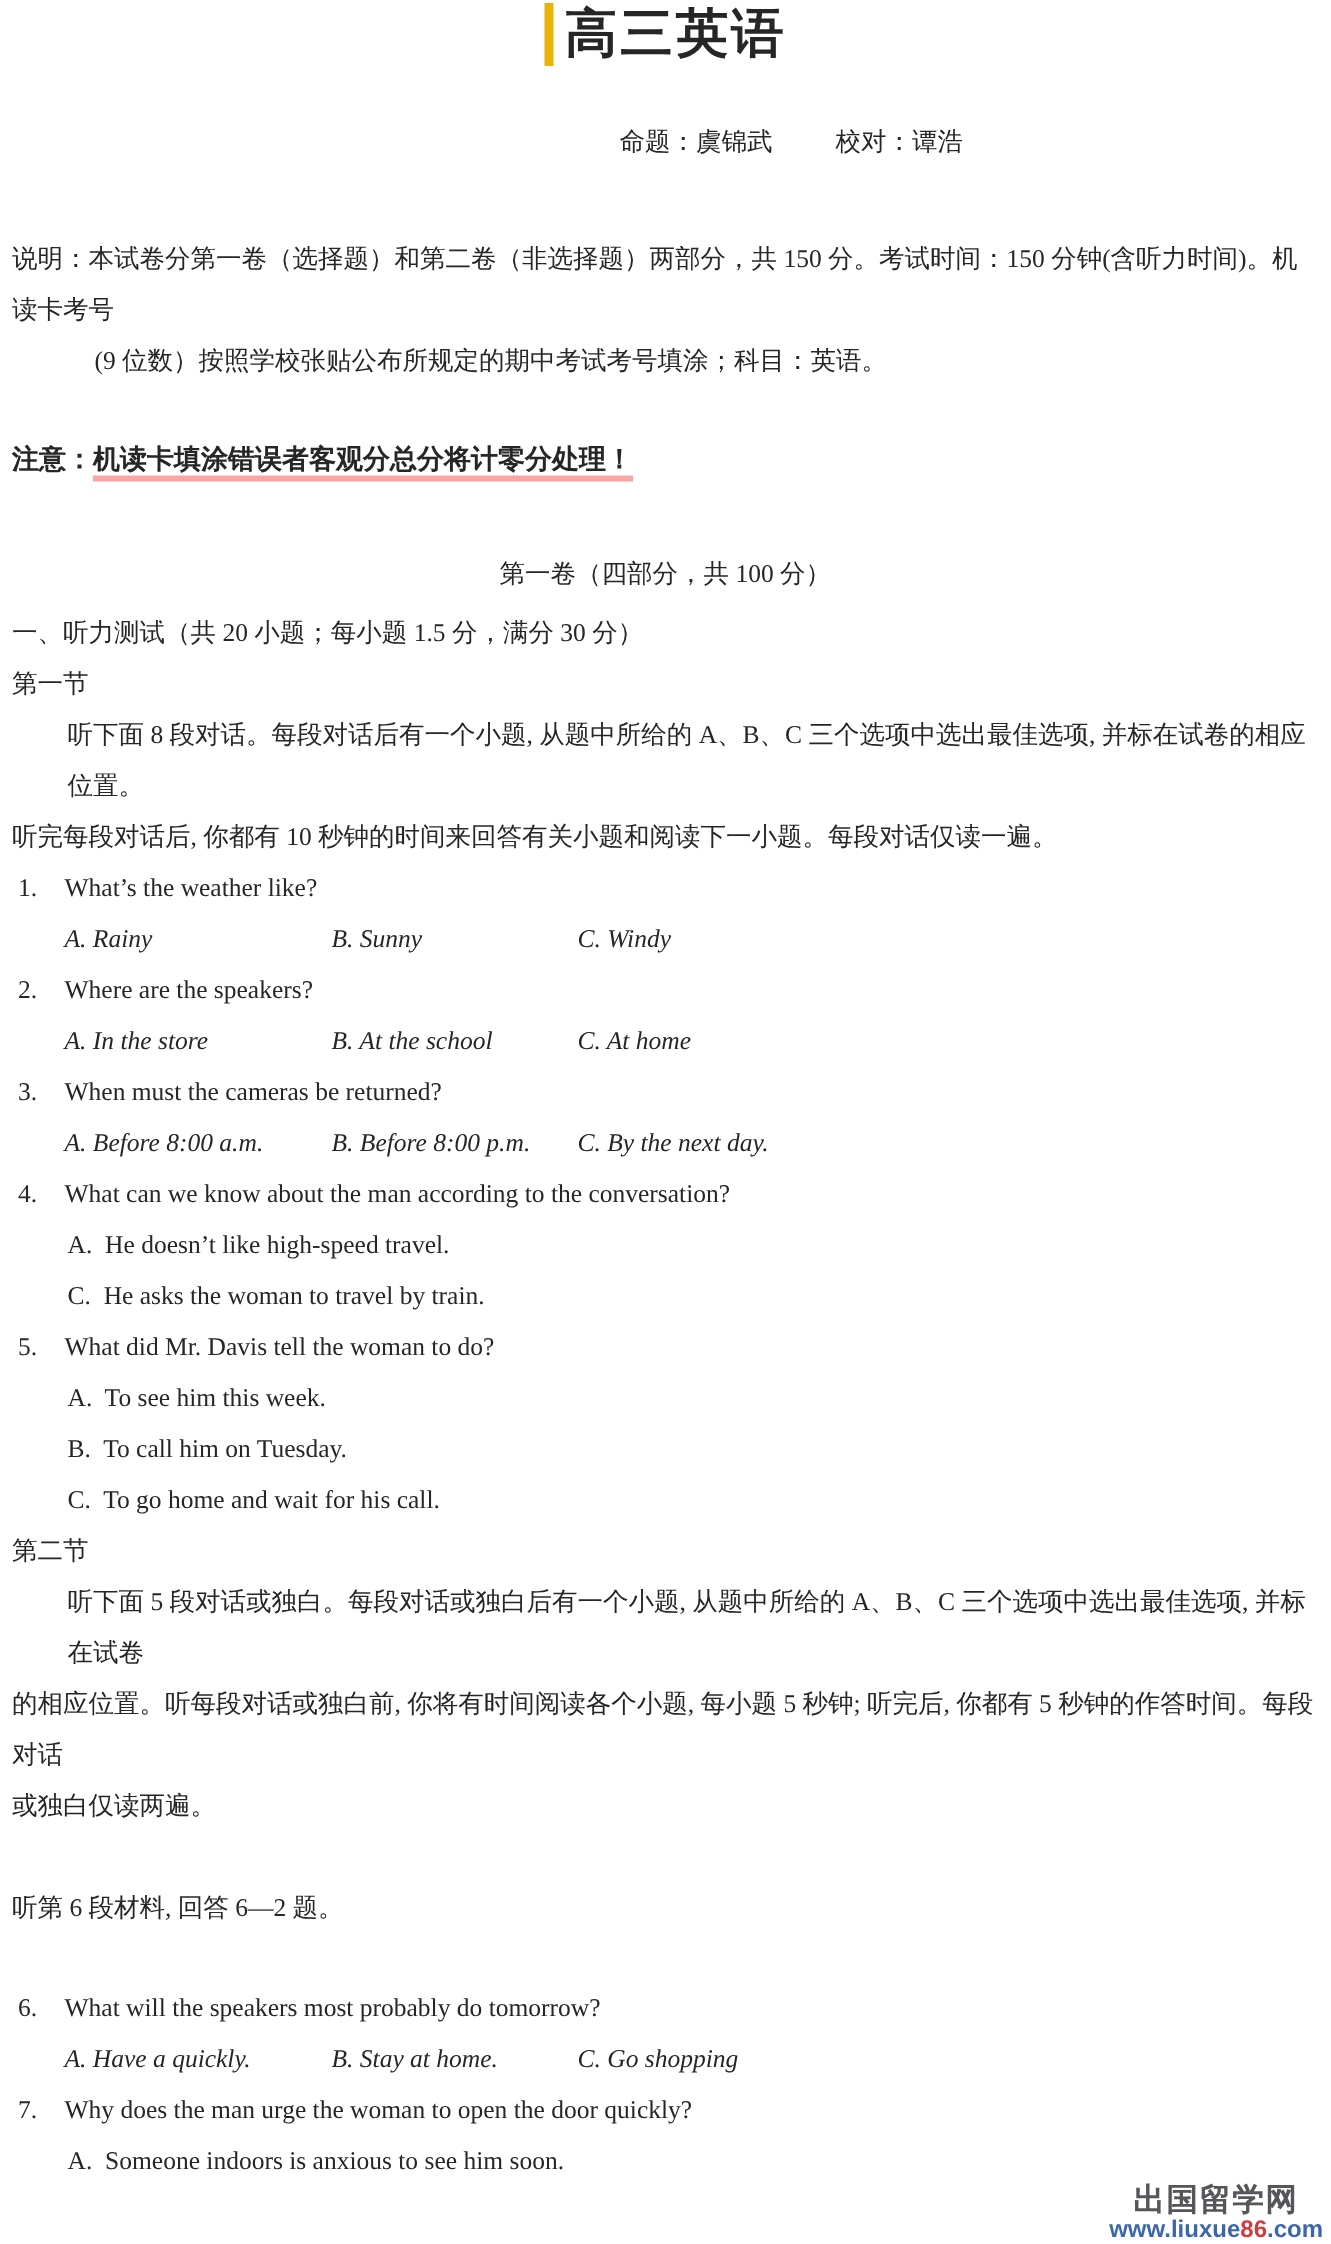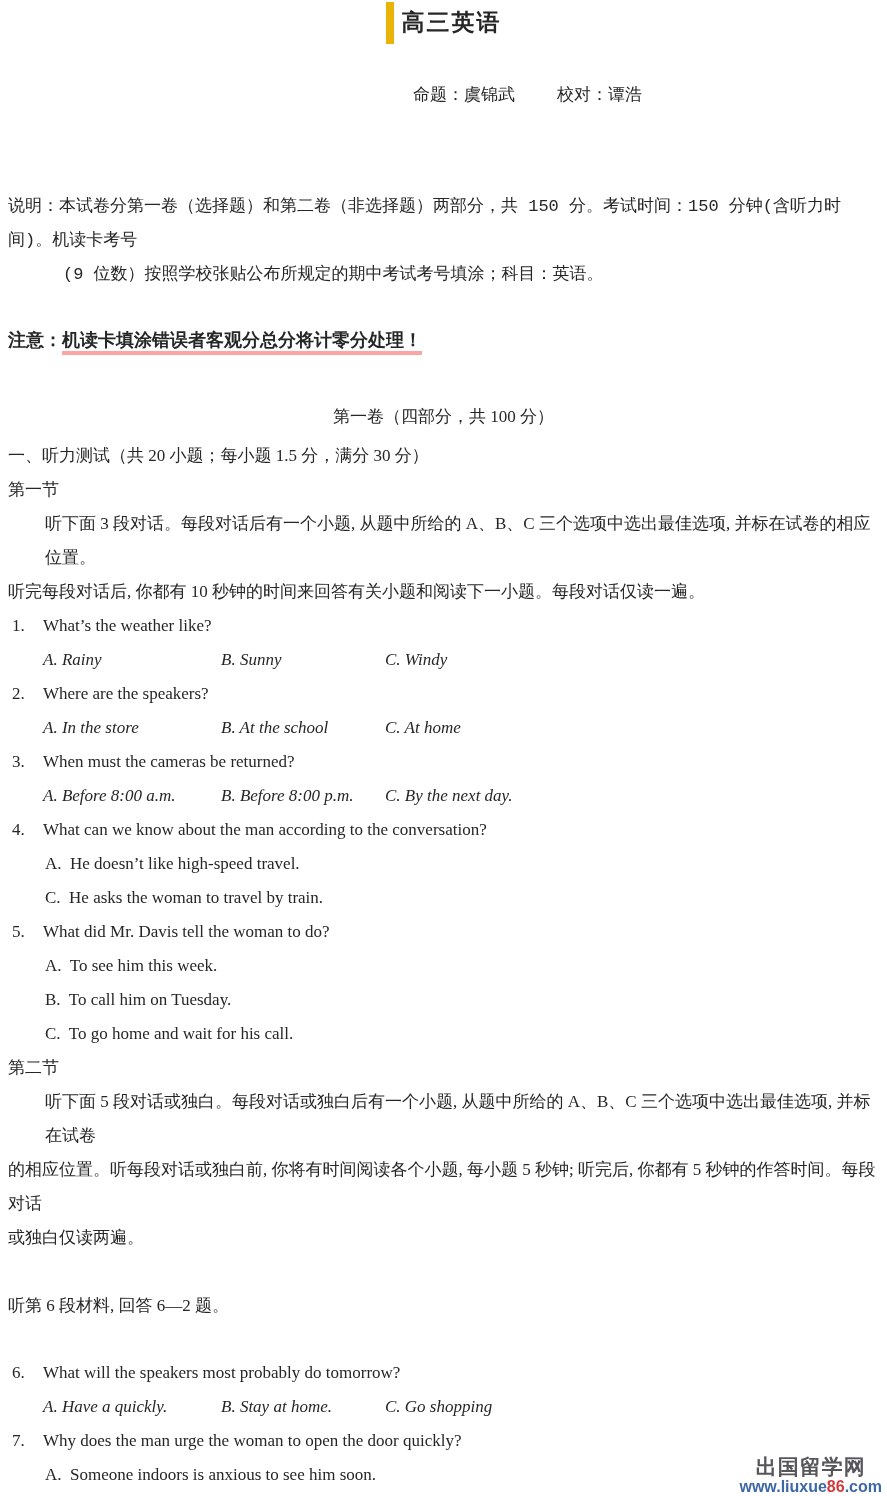--- a/index.html
+++ b/index.html
@@ -17,34 +17,34 @@
     padding: 0 8px;
     box-sizing: border-box;
     overflow: hidden;
   }
   .line { line-height: 34px; white-space: pre-wrap; }
 
   
   .title-row { padding-top: 2px; text-align: center; height: 44px; }
   .title-inner {
     display: inline-block;
-    border-left: 8px solid #eab308;
+    border-left: 6px solid #eab308;
     padding-left: 8px;
-    font-size: 23px;
+    font-size: 35px;
     font-weight: bold;
     line-height: 42px;
     letter-spacing: 2px;
   }
 
   
   .byline { margin-top: 38px; padding-left: 405px; line-height: 22px; white-space: nowrap; }
   .byline .gap { display: inline-block; width: 42px; }
 
   
-  .instructions { margin-top: 84px; font-family: Liberation Mono, monospace; }
+  .instructions { margin-top: 50px; }
   .instr-l2 { padding-left: 55px; }
 
   
   .warning { margin-top: 31px; font-size: 18px; font-weight: bold; }
   .warning .uline { border-bottom: 4px solid #fca5a5; padding-bottom: 1px; }
 
   
   .part-heading { margin-top: 43px; text-align: center; }
   .listening-heading { margin-top: 5px; }
   .section-heading { }
@@ -94,21 +94,21 @@
 
   <div class="warning line"><span>注意：</span><span class="uline">机读卡填涂错误者客观分总分将计零分处理！</span></div>
 
   <div class="part-heading line">第一卷（四部分，共 100 分）</div>
 
   <div class="listening-heading line">一、听力测试（共 20 小题；每小题 1.5 分，满分 30 分）</div>
 
   <div class="section-heading line">第一节</div>
 
   <div class="intro" id="section1-intro">
-      <p class="line first">听下面 3 段对话。每段对话后有一个小题, 从题中所给的 A、B、C 三个选项中选出最佳选项, 并标在试卷的相应位置。</p>
+      <p class="line first">听下面 8 段对话。每段对话后有一个小题, 从题中所给的 A、B、C 三个选项中选出最佳选项, 并标在试卷的相应位置。</p>
       <p class="line">听完每段对话后, 你都有 10 秒钟的时间来回答有关小题和阅读下一小题。每段对话仅读一遍。</p>
     </div>
 
   <div id="section1-questions">
       <div class="question">
         <div class="q-line line"><span class="q-num">1.</span><span class="q-text">What’s the weather like?</span></div>
         <div class="opts-inline line"><span class="opt c1">A. Rainy</span><span class="opt c2">B. Sunny</span><span class="opt c3">C. Windy</span></div>
       </div>
       <div class="question">
         <div class="q-line line"><span class="q-num">2.</span><span class="q-text">Where are the speakers?</span></div>

